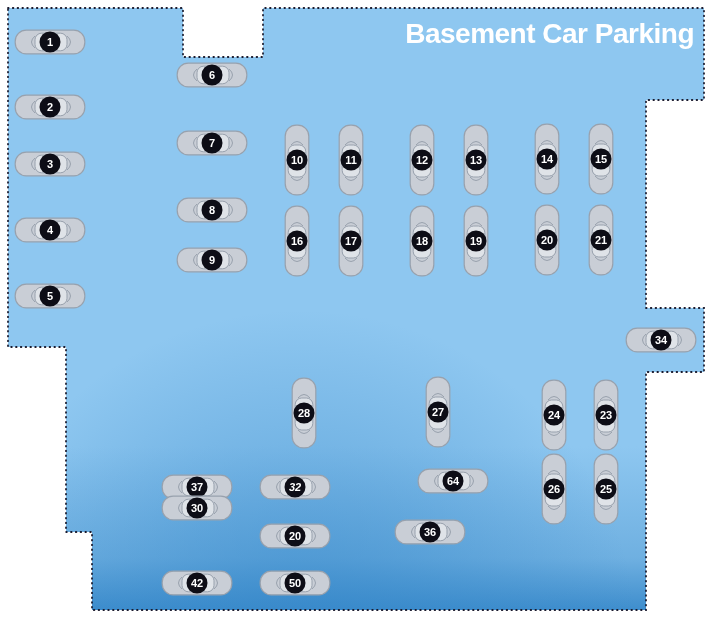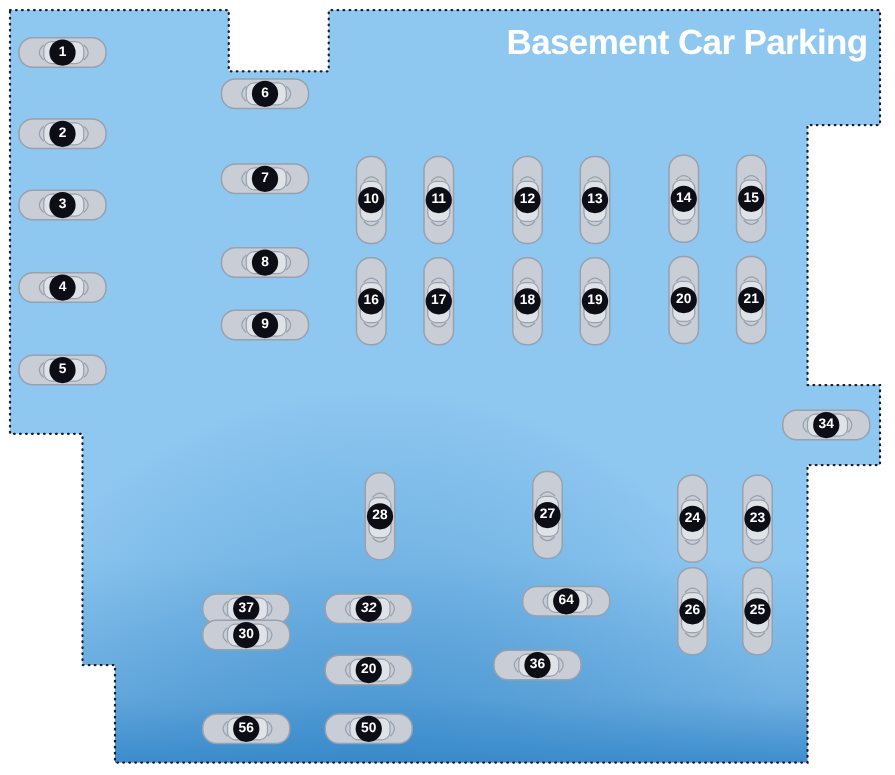--- a/index.html
+++ b/index.html
@@ -198,21 +198,21 @@
         </svg><span class="badge">37</span></div>
       <div class="car h" style="left: 161px; top: 493px;"><svg class="car-gfx" width="72" height="30" viewBox="0 0 72 30">
           <rect x="1.2" y="3.2" width="69.6" height="23.6" rx="11" style="fill:var(--car_body,#c9ced6);stroke:var(--car_outline,#98a1ad);stroke-width:1.2"></rect>
           <rect x="21" y="6.2" width="32" height="17.6" rx="6.5" style="fill:var(--car_roof,#dfe3e8);stroke:var(--car_outline,#98a1ad);stroke-width:1"></rect>
           <path d="M21 9 Q14 15 21 21 M53 9 Q60 15 53 21" style="fill:none;stroke:var(--car_outline,#98a1ad);stroke-width:1"></path>
         </svg><span class="badge">30</span></div>
       <div class="car h" style="left: 161px; top: 568px;"><svg class="car-gfx" width="72" height="30" viewBox="0 0 72 30">
           <rect x="1.2" y="3.2" width="69.6" height="23.6" rx="11" style="fill:var(--car_body,#c9ced6);stroke:var(--car_outline,#98a1ad);stroke-width:1.2"></rect>
           <rect x="21" y="6.2" width="32" height="17.6" rx="6.5" style="fill:var(--car_roof,#dfe3e8);stroke:var(--car_outline,#98a1ad);stroke-width:1"></rect>
           <path d="M21 9 Q14 15 21 21 M53 9 Q60 15 53 21" style="fill:none;stroke:var(--car_outline,#98a1ad);stroke-width:1"></path>
-        </svg><span class="badge">56</span></div>
+        </svg><span class="badge">42</span></div>
       <div class="car h" style="left: 259px; top: 472px; font-style: italic;"><svg class="car-gfx" width="72" height="30" viewBox="0 0 72 30">
           <rect x="1.2" y="3.2" width="69.6" height="23.6" rx="11" style="fill:var(--car_body,#c9ced6);stroke:var(--car_outline,#98a1ad);stroke-width:1.2"></rect>
           <rect x="21" y="6.2" width="32" height="17.6" rx="6.5" style="fill:var(--car_roof,#dfe3e8);stroke:var(--car_outline,#98a1ad);stroke-width:1"></rect>
           <path d="M21 9 Q14 15 21 21 M53 9 Q60 15 53 21" style="fill:none;stroke:var(--car_outline,#98a1ad);stroke-width:1"></path>
         </svg><span class="badge">32</span></div>
       <div class="car h" style="left: 259px; top: 521px;"><svg class="car-gfx" width="72" height="30" viewBox="0 0 72 30">
           <rect x="1.2" y="3.2" width="69.6" height="23.6" rx="11" style="fill:var(--car_body,#c9ced6);stroke:var(--car_outline,#98a1ad);stroke-width:1.2"></rect>
           <rect x="21" y="6.2" width="32" height="17.6" rx="6.5" style="fill:var(--car_roof,#dfe3e8);stroke:var(--car_outline,#98a1ad);stroke-width:1"></rect>
           <path d="M21 9 Q14 15 21 21 M53 9 Q60 15 53 21" style="fill:none;stroke:var(--car_outline,#98a1ad);stroke-width:1"></path>
         </svg><span class="badge">20</span></div>

